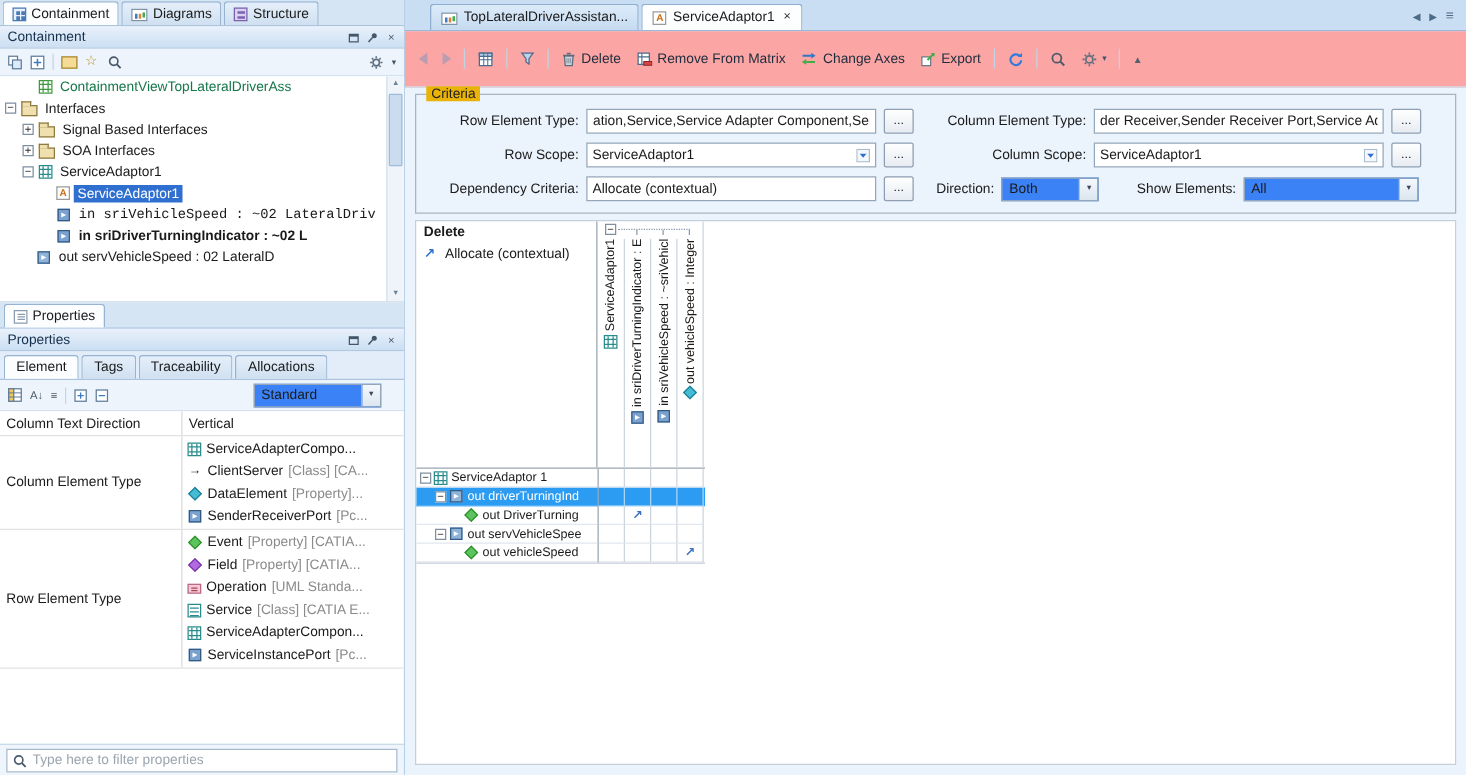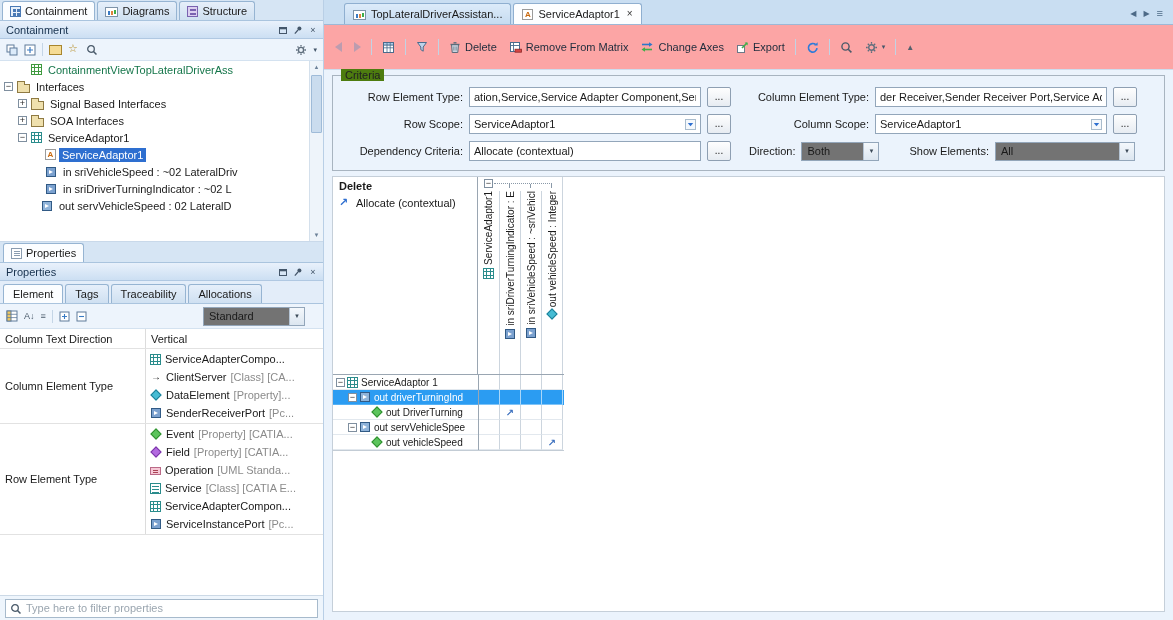--- a/index.html
+++ b/index.html
@@ -32,21 +32,21 @@
 .vscroll{position:absolute;top:0;right:0;width:14px;bottom:0;background:#eef4fa;border-left:1px solid #d4e0ec}
 .varrow{position:absolute;left:0;right:0;height:12px;display:flex;align-items:center;justify-content:center;font-size:6px;color:#6d8299}
 .varrow.up{top:0}.varrow.down{bottom:0}
 .vthumb{position:absolute;top:14px;left:1px;right:1px;height:58px;background:#cadcee;border:1px solid #9fbbd8;border-radius:1px}
 .props-strip{height:21px;flex:none;display:flex;align-items:flex-end;gap:2px;padding:2px 0 0 3px;background:#d6e5f4;border-bottom:1px solid #aac4de}
 .props-panel{flex:1;display:flex;flex-direction:column;min-height:0}
 .prop-tabs{height:23px;flex:none;display:flex;align-items:flex-end;gap:2px;padding:2px 0 0 3px;background:#e3edf9;border-bottom:1px solid #aac4de}
 .ptab{height:19px;display:flex;align-items:center;padding:0 9px;border:1px solid #96b4d2;border-bottom:none;border-radius:3px 3px 0 0;background:linear-gradient(#e6effa,#cfe0f1)}
 .ptab.active{background:#fbfdff}
 .prop-toolbar{height:25px;flex:none;display:flex;align-items:center;gap:6px;padding:0 6px;background:#edf4fc;border-bottom:1px solid #d4e2f0}
-.combo{height:19px;background:#737373;border:1px solid #93a6ba;display:flex;align-items:center;padding-left:5px;white-space:nowrap;overflow:hidden}
+.combo{height:19px;background:#3b82f6;border:1px solid #93a6ba;display:flex;align-items:center;padding-left:5px;white-space:nowrap;overflow:hidden}
 .combo .arr{margin-left:auto;width:15px;align-self:stretch;display:flex;align-items:center;justify-content:center;background:linear-gradient(#f4f8fc,#dce6f0);border-left:1px solid #b5c4d4;font-size:6px;color:#3c4a58;flex:none}
 .combo-std{width:102px;margin-left:auto;margin-right:12px}
 .prop-grid{flex:1;background:#fff;overflow:hidden}
 .pg-row{display:flex;border-bottom:1px solid #e2e2e2}
 .pg-name{width:146px;flex:none;padding:0 5px;display:flex;align-items:center;border-right:1px solid #dcdcdc}
 .pg-val{flex:1;display:flex;align-items:center;padding:0 5px;height:19px}
 .pg-items{flex:1;display:flex;flex-direction:column;padding:1px 0;min-width:0}
 .pg-item{height:18px;display:flex;align-items:center;gap:4px;padding:0 4px;white-space:nowrap;overflow:hidden}
 .pg-meta{color:#8b8b8b}
 .prop-filter{height:25px;flex:none;display:flex;align-items:center;padding:2px 5px;background:#eef5fc;border-top:1px solid #ccd9e6;position:relative}
@@ -63,21 +63,21 @@
 .main-toolbar{height:45px;flex:none;display:flex;align-items:center;gap:2px;padding:0 6px;background:#fca5a5;border-bottom:1px solid #cedcec}
 .tbtn{height:21px;display:flex;align-items:center;gap:4px;padding:0 5px;border-radius:2px;color:#1d2c3c;white-space:nowrap}
 .tbtn.dis{opacity:.45}
 .tsep{width:1px;height:16px;background:#c2d3e4;margin:0 3px;flex:none}
 .tri-l{width:0;height:0;border:5px solid transparent;border-right:7px solid #6f93bd;border-left:none}
 .tri-r{width:0;height:0;border:5px solid transparent;border-left:7px solid #6f93bd;border-right:none}
 .up-tri{font-size:8px;color:#55606c}
 .isvg{line-height:0;display:inline-flex}
 
 .criteria{margin:5px 8px 2px;border:1px solid #a8b4c0;position:relative;padding:11px 10px 2px;flex:none}
-.criteria-title{position:absolute;top:-7px;left:8px;background:#4d7c0f;padding:0 4px;color:#222}
+.criteria-title{position:absolute;top:-7px;left:8px;background:#eab308;padding:0 4px;color:#222}
 .crow{display:flex;align-items:center;margin-bottom:7px}
 .clabel{flex:none;text-align:right;margin-right:6px}
 .w1{width:120px}.w2{width:138px}
 .cfield{width:232px;height:20px;border:1px solid #93a6ba;background:#fff;padding:0 4px;flex:none}
 div.cfield{display:flex;align-items:center;white-space:nowrap;overflow:hidden}
 .scope-orn{margin-left:auto;flex:none;line-height:0}
 .cbrowse{width:24px;height:20px;margin-left:6px;border:1px solid #8e9fb2;background:linear-gradient(#fefefe,#e7ecf2);border-radius:2px;font-size:10px;line-height:16px;flex:none}
 .lbl-dir{margin-left:18px}
 .lbl-show{margin-left:30px}
 .cmb-dir{width:78px;flex:none}
@@ -245,31 +245,31 @@
           <div class="trow" style="padding-left: 18px;">
             <span class="exp">−</span>
             <span class="ic ic-grid"></span>
             <span class="tlabel">ServiceAdaptor1</span>
           </div>
           <div class="trow" style="padding-left: 32px;">
             <span class="exp-sp"></span>
             <span class="ic ic-matrixa"></span>
             <span class="tlabel sel">ServiceAdaptor1</span>
           </div>
-          <div class="trow" style="padding-left: 32px;">
+          <div class="trow" style="padding-left: 32px; font-family: Liberation Mono, monospace;">
             <span class="exp-sp"></span>
             <span class="ic ic-port"></span>
             <span class="tlabel">in sriVehicleSpeed : ~02 LateralDriv</span>
           </div>
-          <div class="trow" style="padding-left: 32px;">
+          <div class="trow" style="padding-left: 32px; font-weight: bold;">
             <span class="exp-sp"></span>
             <span class="ic ic-port"></span>
             <span class="tlabel">in sriDriverTurningIndicator : ~02 L</span>
           </div>
-          <div class="trow" style="padding-left: 28px;">
+          <div class="trow" style="padding-left: 16px;">
             <span class="exp-sp"></span>
             <span class="ic ic-port ic-out"></span>
             <span class="tlabel">out servVehicleSpeed : 02 LateralD</span>
           </div>
         </div>
       <div class="vscroll">
         <span class="varrow up">▲</span>
         <span class="vthumb"></span>
         <span class="varrow down">▼</span>
       </div>

